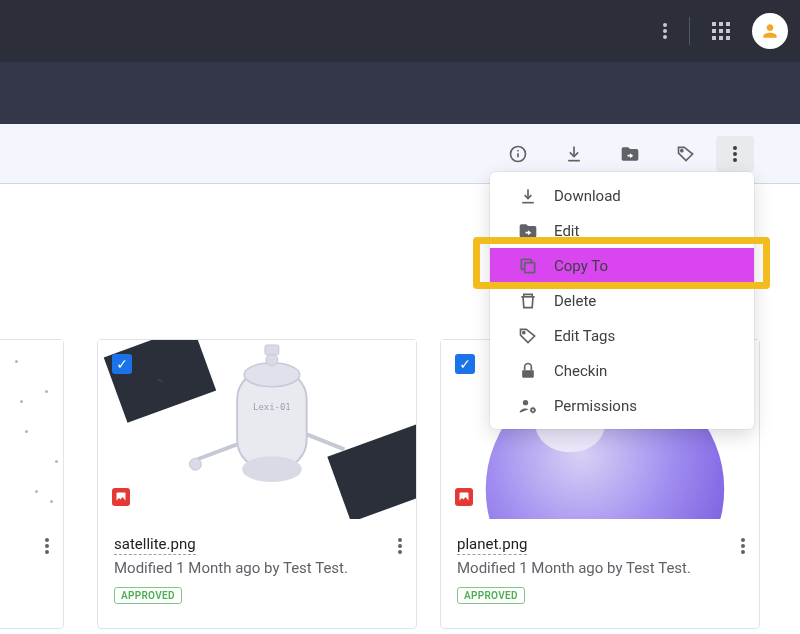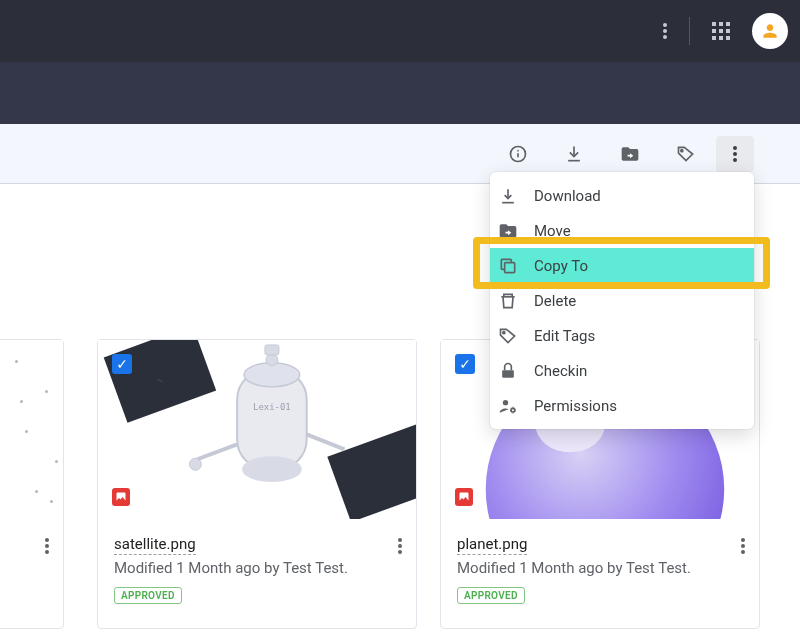--- a/index.html
+++ b/index.html
@@ -21,23 +21,23 @@
   .action-bar .icons { position:absolute; right:48px; top:0; height:60px; display:flex; align-items:center; gap:36px; color:#5f6368; }
   .action-bar .more-btn { position:absolute; right:46px; top:12px; width:38px; height:36px; border-radius:4px; background:#e8eaed; display:flex; align-items:center; justify-content:center; }
   .action-bar .more-btn .dots { width:4px; height:16px; display:flex; flex-direction:column; justify-content:space-between; }
   .action-bar .more-btn .dots span { width:4px; height:4px; border-radius:50%; background:#3c4043; }
 
   .ic { width:20px; height:20px; display:inline-block; }
   svg { display:block; }
 
   
   .dropdown { position:absolute; right:46px; top:172px; width:264px; background:#fff; border-radius:6px; box-shadow:0 6px 20px rgba(0,0,0,0.15), 0 0 0 1px rgba(0,0,0,0.04); padding:6px 0; z-index:50; }
-  .dropdown .item { height:35px; display:flex; align-items:center; padding:0 8px; gap:16px; color:#3c4043; font-size:15px; cursor:pointer; }
+  .dropdown .item { height:35px; display:flex; align-items:center; padding:0 28px; gap:16px; color:#3c4043; font-size:15px; cursor:pointer; }
   .dropdown .item .ic { color:#5f6368; }
-  .dropdown .item.highlight { background:#5eead4; }
+  .dropdown .item.highlight { background:#d946ef; }
   .dropdown .item.disabled { color:#a9adb6; }
   .dropdown .item.disabled .ic { color:#bfc3cc; }
   .highlight-box { position:absolute; right:30px; top:237px; width:297px; height:52px; border:7px solid #f3bc1e; border-radius:4px; z-index:60; pointer-events:none; }
 
   
   .cards { position:absolute; left:0; top:184px; width:800px; height:450px; }
   .card { position:absolute; top:155px; width:320px; min-height:290px; background:#fff; border:1px solid #e0e3ea; border-radius:4px; }
   .card .thumb { height:180px; position:relative; overflow:hidden; background:#fff; }
   .card .checkbox { position:absolute; top:14px; left:14px; width:20px; height:20px; background:#1a73e8; border-radius:3px; display:flex; align-items:center; justify-content:center; color:#fff; font-size:14px; z-index:5; }
   .card .img-badge { position:absolute; bottom:14px; left:14px; width:18px; height:18px; background:#e53935; border-radius:3px; display:flex; align-items:center; justify-content:center; z-index:5; }
@@ -150,21 +150,21 @@
       </span>
     <span>Download</span>
   </div>
   <div class="item">
     <span class="ic">
         <svg viewBox="0 0 24 24" fill="#5f6368">
           <path d="M10 4H4a2 2 0 0 0-2 2v12a2 2 0 0 0 2 2h16a2 2 0 0 0 2-2V8a2 2 0 0 0-2-2h-8l-2-2z"></path>
           <path d="M12 11l4 3-4 3v-2h-3v-2h3v-2z" fill="#fff"></path>
         </svg>
       </span>
-    <span>Move</span>
+    <span>Edit</span>
   </div>
   <div class="item highlight">
     <span class="ic">
         <svg viewBox="0 0 24 24" fill="none" stroke="#5f6368" stroke-width="2">
           <rect x="8" y="8" width="12" height="12" rx="1"></rect>
           <path d="M16 8V5a1 1 0 0 0-1-1H5a1 1 0 0 0-1 1v10a1 1 0 0 0 1 1h3"></path>
         </svg>
       </span>
     <span>Copy To</span>
   </div>

